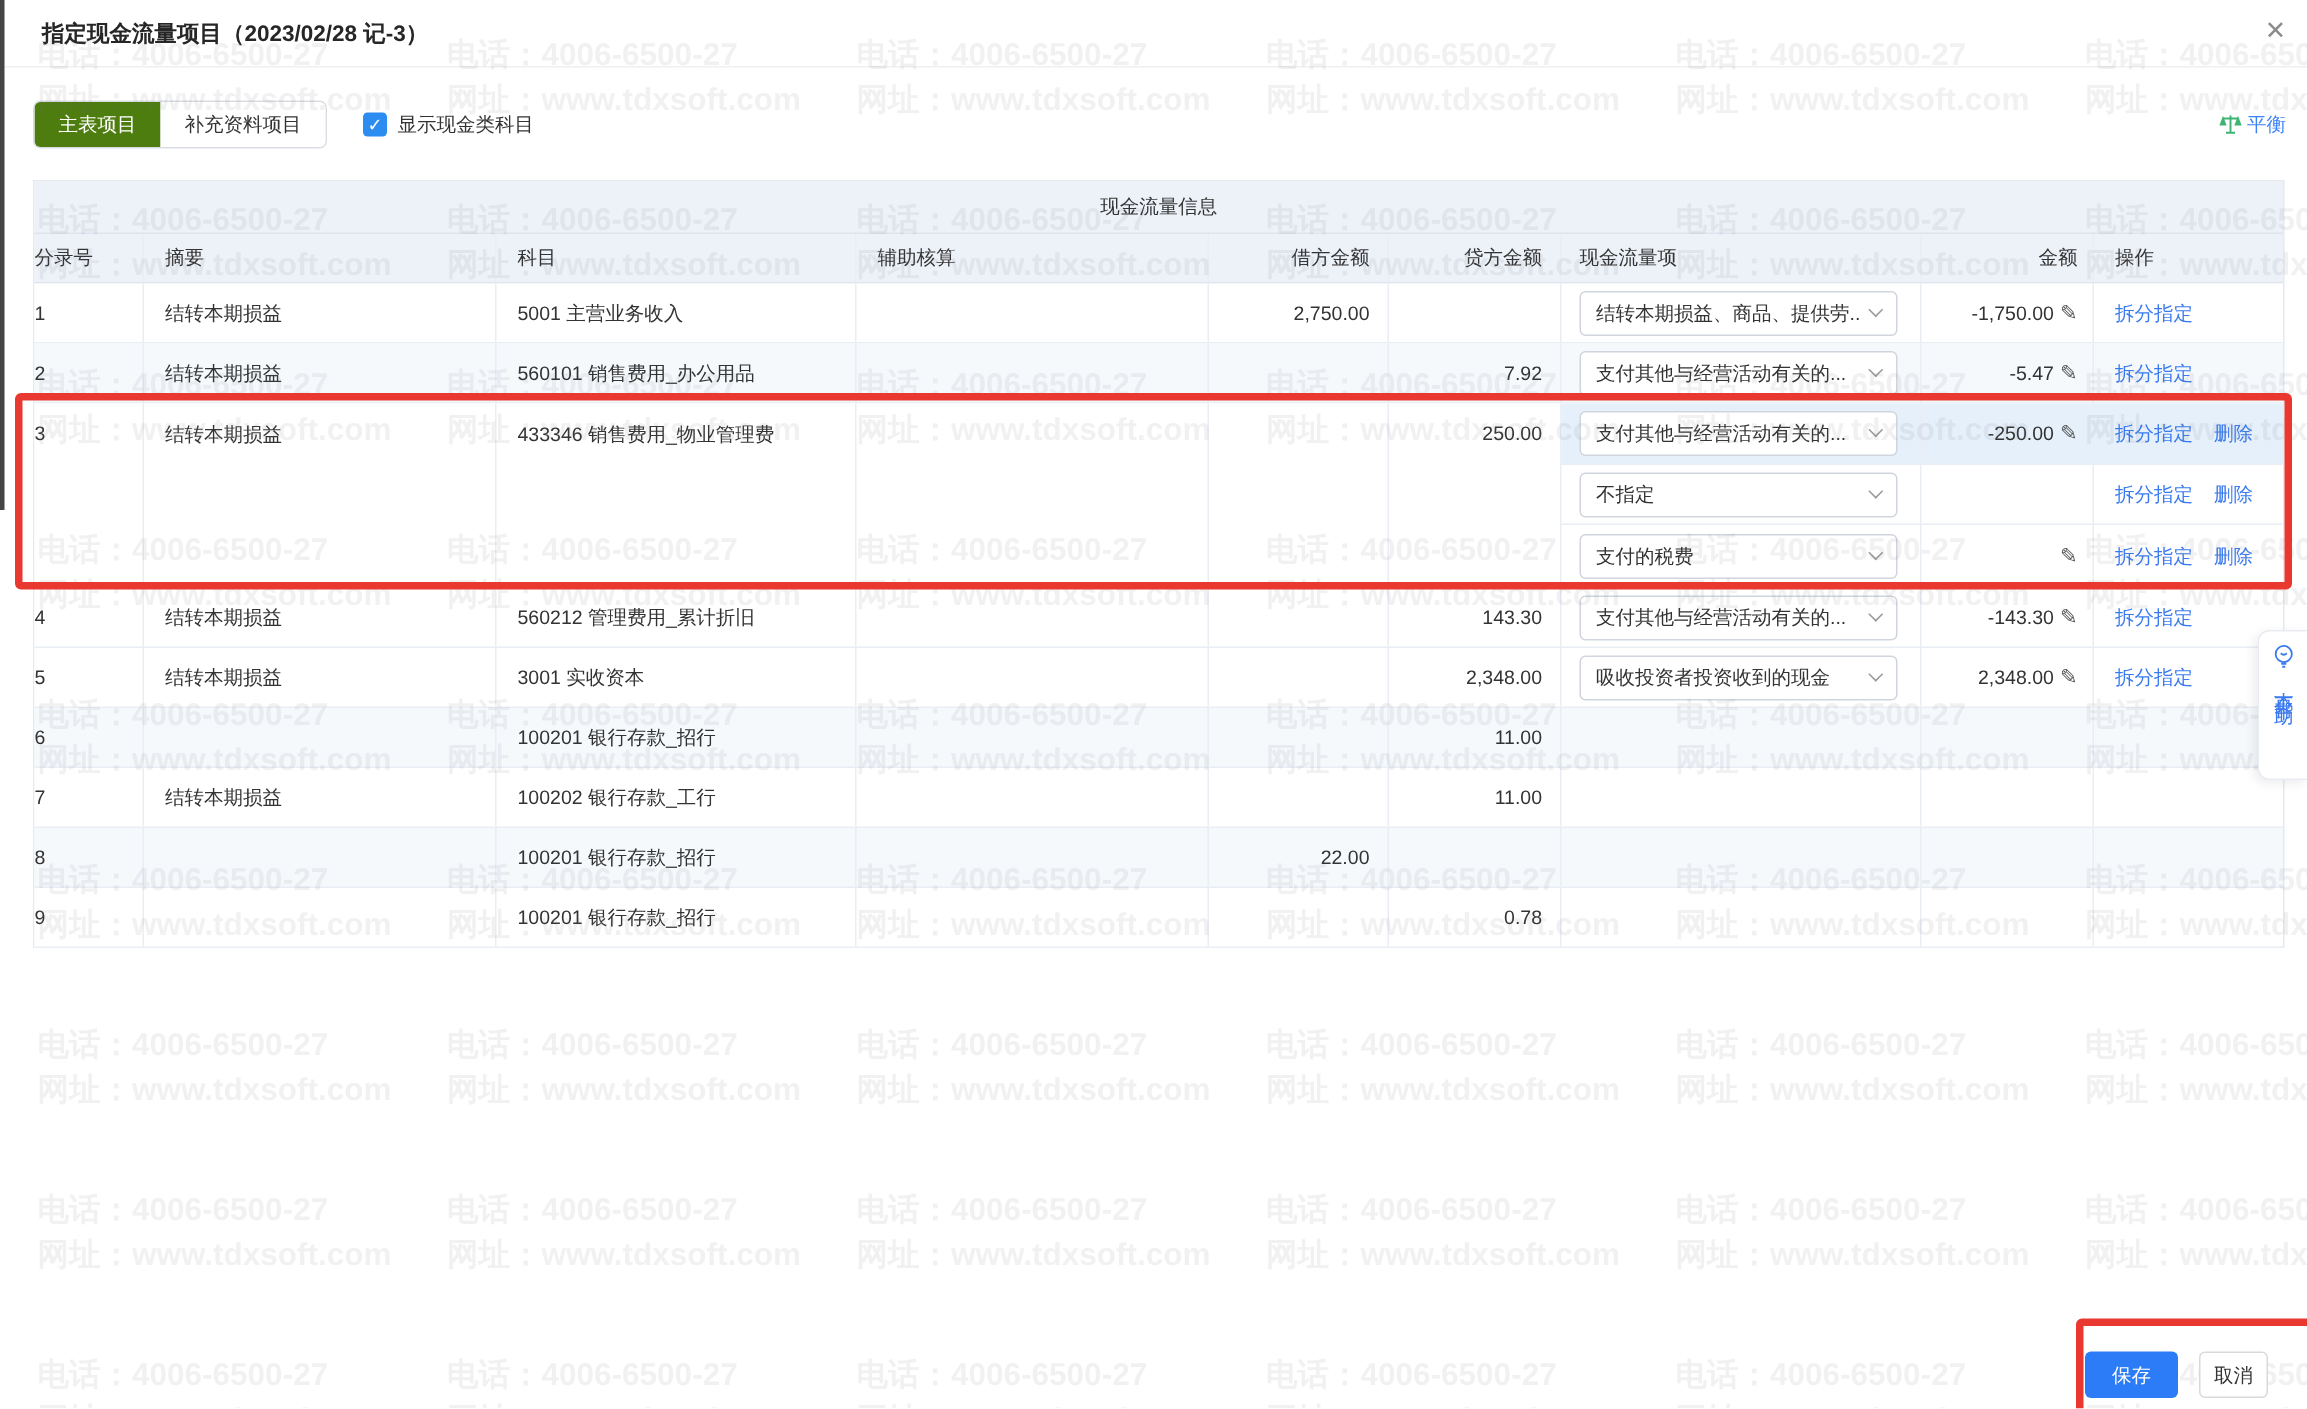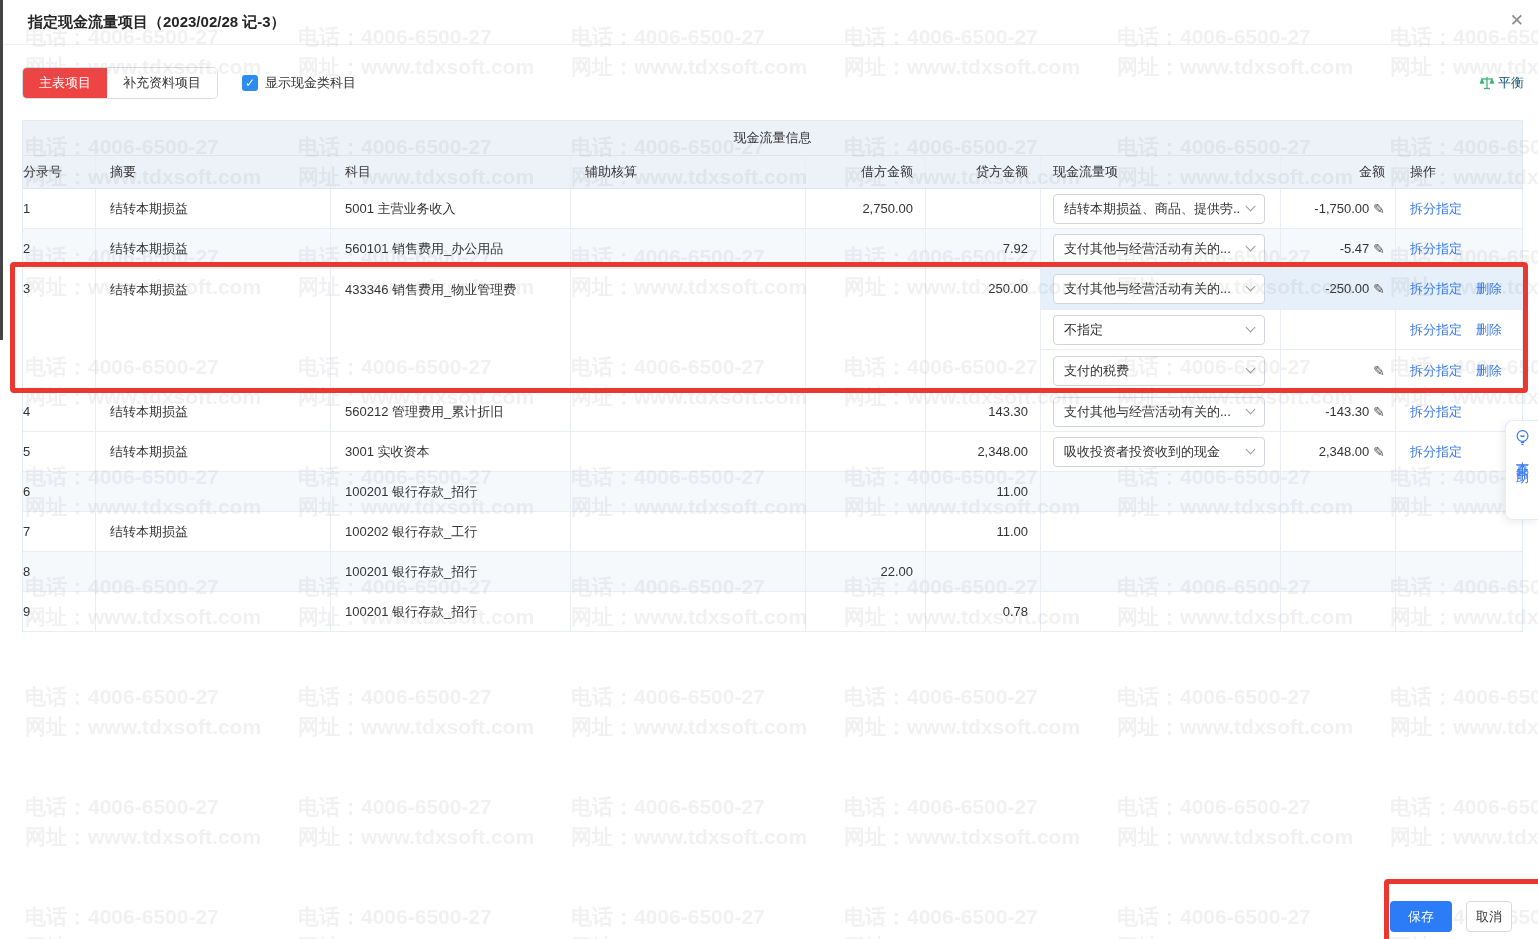--- a/index.html
+++ b/index.html
@@ -16,25 +16,25 @@
 
   
   .dlg-header { position:absolute; left:0; top:0; width:1538px; height:45px; border-bottom:1px solid #f0f0f0; z-index:10; }
   .dlg-title { position:absolute; left:28px; top:13px; font-size:15px; font-weight:bold; color:#262626; }
   .dlg-close { position:absolute; right:14px; top:12px; font-size:17px; color:#8c8c8c; cursor:pointer; line-height:1; }
 
   
   .toolbar { position:absolute; left:22px; top:66px; right:14px; height:34px; z-index:10; display:flex; align-items:center; }
   .seg { display:inline-flex; border:1px solid #d9dde3; border-radius:5px; overflow:hidden; height:32px; }
   .seg-item { padding:0 16px; font-size:13px; display:flex; align-items:center; background:#fff; color:#333; cursor:pointer; }
-  .seg-item.active { background:#ef4444; color:#fff; }
+  .seg-item.active { background:#4d7c0f; color:#fff; }
   .chk-wrap { display:flex; align-items:center; margin-left:24px; cursor:pointer; }
   .chk-box { width:16px; height:16px; background:#2d8cf0; border-radius:3px; color:#fff; font-size:12px; line-height:16px; text-align:center; }
   .chk-label { font-size:13px; margin-left:7px; color:#333; }
-  .balance { margin-left:auto; display:flex; align-items:center; font-size:13px; color:#0c4a6e; cursor:pointer; }
+  .balance { margin-left:auto; display:flex; align-items:center; font-size:13px; color:#3b82f6; cursor:pointer; }
   .balance svg { margin-right:3px; }
 
   
   .grid { position:absolute; left:22px; top:120px; width:1501px; z-index:10; border:1px solid #e4eaf1; border-bottom:none; font-size:13px; }
   .g-group { display:flex; height:35px; background:#edf1f8; border-bottom:1px solid #dde4ee; }
   .g-group > div { display:flex; align-items:center; justify-content:center; color:#333; }
   .g-group .gg0 { width:1018px; border-right:1px solid #d9e1ec; }
   .g-group .gg1 { flex:1; }
   .g-head { display:flex; height:33px; background:#edf1f8; border-bottom:1px solid #dde4ee; align-items:center; color:#333; }
   .td, .th { border-right:1px solid #e9eef5; height:100%; display:flex; align-items:center; overflow:hidden; white-space:nowrap; }

